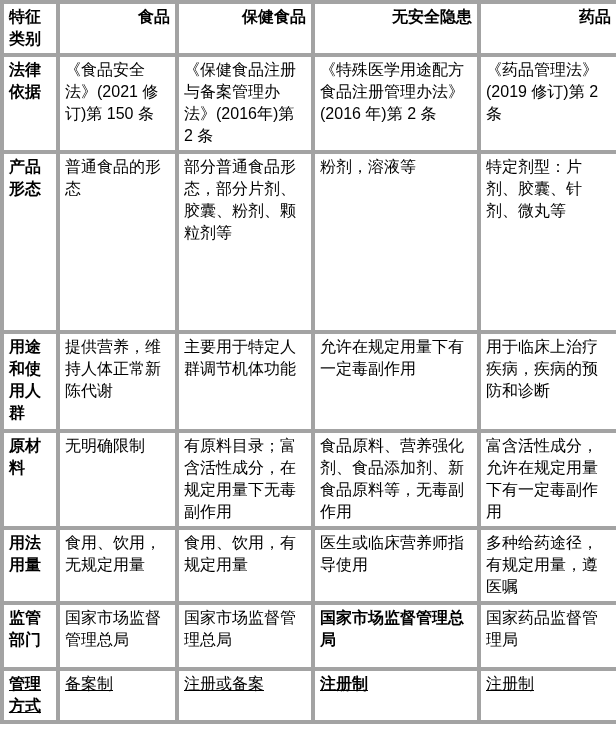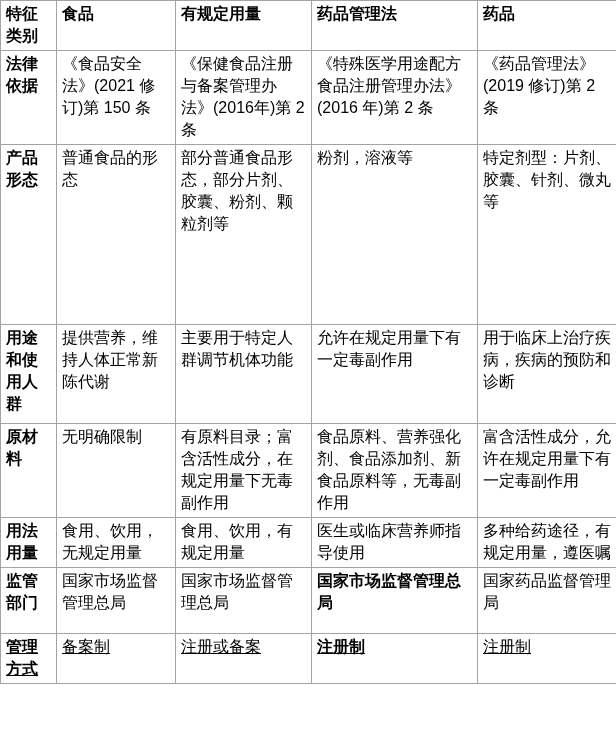--- a/index.html
+++ b/index.html
@@ -8,29 +8,29 @@
     border-collapse:collapse;
     table-layout:fixed;
     width:616px;
     font-family:"Liberation Sans","DejaVu Sans",sans-serif;
     font-size:16px;
     line-height:22px;
     color:#000000;
     background:#ffffff;
   }
   table.cmp th, table.cmp td{
-    border:1px solid #a3a3a3;
+    border:4px solid #a3a3a3;
     vertical-align:top;
     padding:2px 5px 3px 5px;
     white-space:pre-line;
     overflow-wrap:break-word;
   }
   table.cmp thead th{
     font-weight:bold;
-    text-align:left;
+    text-align:right;
   }
   table.cmp thead th.corner{ text-align:left; }
   table.cmp tbody th{
     font-weight:bold;
     text-align:left;
   }
   td.b{ font-weight:bold; }
   
   thead tr{height:50px;}
   tbody tr:nth-child(1){height:63px;}
@@ -53,22 +53,22 @@
         <col style="width:119px">
         <col style="width:136px">
         <col style="width:166px">
         <col style="width:139px">
   </colgroup>
   <thead>
     <tr>
       <th class="corner">特征
 类别</th>
       <th>食品</th>
-      <th>有规定用量</th>
-      <th>药品管理法</th>
+      <th>保健食品</th>
+      <th>无安全隐患</th>
       <th>药品</th>
     </tr>
   </thead>
   <tbody>
     <tr>
       <th>法律
 依据</th>
       <td>《食品安全法》(2021 修订)第 150 条</td>
       <td>《保健食品注册与备案管理办法》(2016年)第 2 条</td>
       <td>《特殊医学用途配方食品注册管理办法》(2016 年)第 2 条</td>

